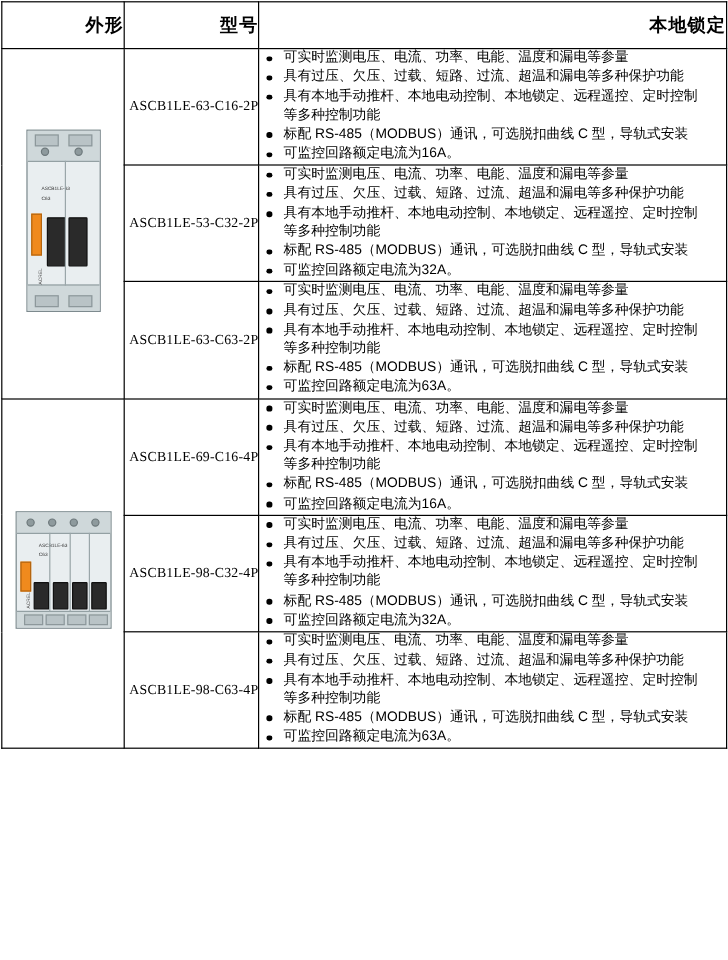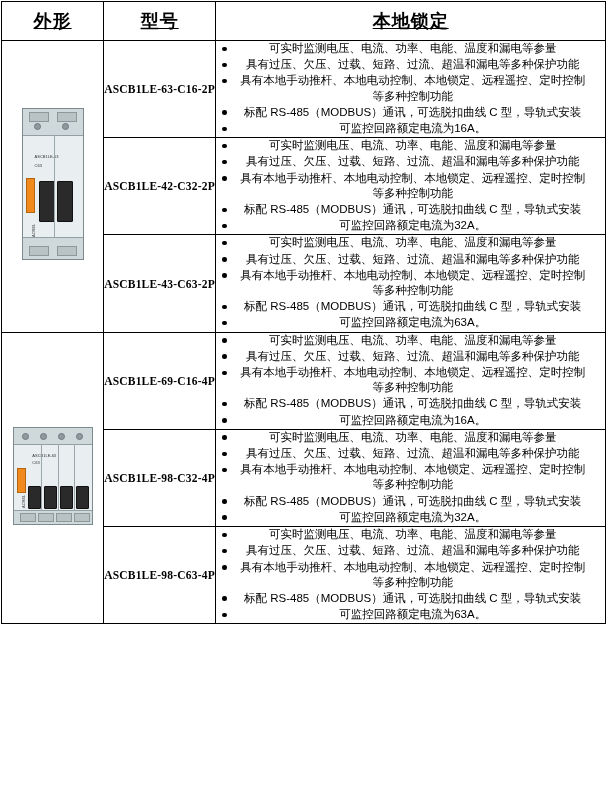--- a/index.html
+++ b/index.html
@@ -30,52 +30,49 @@
     border: 1px solid #000;
     vertical-align: middle;
     padding: 0;
   }
   .col-img { width: 102px; }
   .col-model { width: 112px; }
   .col-func { width: 389px; }
 
   thead th {
     height: 38px;
-    font-size: 18px;
+    font-size: 15px;
     font-weight: bold;
-    text-align: center;
+    text-align: right;
     letter-spacing: 1px;
-    text-decoration: underline;
   }
   .model-cell {
-    text-align: left;
+    text-align: right;
     font-family: "Liberation Serif", serif;
     font-size: 11.5px;
     letter-spacing: 0.2px;
     color: #000;
     padding: 2px 1px;
     word-break: break-all;
-    font-weight: bold;
   }
   .func-cell {
     padding: 5px 4px 5px 6px;
   }
   ul.funcs {
     margin: 0;
     padding: 0;
     list-style: none;
   }
   ul.funcs li {
     position: relative;
     padding-left: 20px;
     font-size: 11.5px;
     line-height: 15.2px;
     margin: 0 16px 1px 0;
     font-family: "Liberation Sans", sans-serif;
-    text-align: center;
   }
   ul.funcs li:before {
     content: "";
     position: absolute;
     left: 6px;
     top: 5.5px;
     width: 4.5px;
     height: 4.5px;
     background: #000;
     border-radius: 50%;
@@ -210,33 +207,33 @@
           <ul class="funcs">
             <li>可实时监测电压、电流、功率、电能、温度和漏电等参量</li>
             <li>具有过压、欠压、过载、短路、过流、超温和漏电等多种保护功能</li>
             <li>具有本地手动推杆、本地电动控制、本地锁定、远程遥控、定时控制等多种控制功能</li>
             <li>标配 RS-485（MODBUS）通讯，可选脱扣曲线 C 型，导轨式安装</li>
             <li>可监控回路额定电流为16A。</li>
           </ul>
         </td>
       </tr>
       <tr>
-        <td class="model-cell">ASCB1LE-42-C32-2P</td>
+        <td class="model-cell">ASCB1LE-53-C32-2P</td>
         <td class="func-cell">
           <ul class="funcs">
             <li>可实时监测电压、电流、功率、电能、温度和漏电等参量</li>
             <li>具有过压、欠压、过载、短路、过流、超温和漏电等多种保护功能</li>
             <li>具有本地手动推杆、本地电动控制、本地锁定、远程遥控、定时控制等多种控制功能</li>
             <li>标配 RS-485（MODBUS）通讯，可选脱扣曲线 C 型，导轨式安装</li>
             <li>可监控回路额定电流为32A。</li>
           </ul>
         </td>
       </tr>
       <tr>
-        <td class="model-cell">ASCB1LE-43-C63-2P</td>
+        <td class="model-cell">ASCB1LE-63-C63-2P</td>
         <td class="func-cell">
           <ul class="funcs">
             <li>可实时监测电压、电流、功率、电能、温度和漏电等参量</li>
             <li>具有过压、欠压、过载、短路、过流、超温和漏电等多种保护功能</li>
             <li>具有本地手动推杆、本地电动控制、本地锁定、远程遥控、定时控制等多种控制功能</li>
             <li>标配 RS-485（MODBUS）通讯，可选脱扣曲线 C 型，导轨式安装</li>
             <li>可监控回路额定电流为63A。</li>
           </ul>
         </td>
       </tr>

